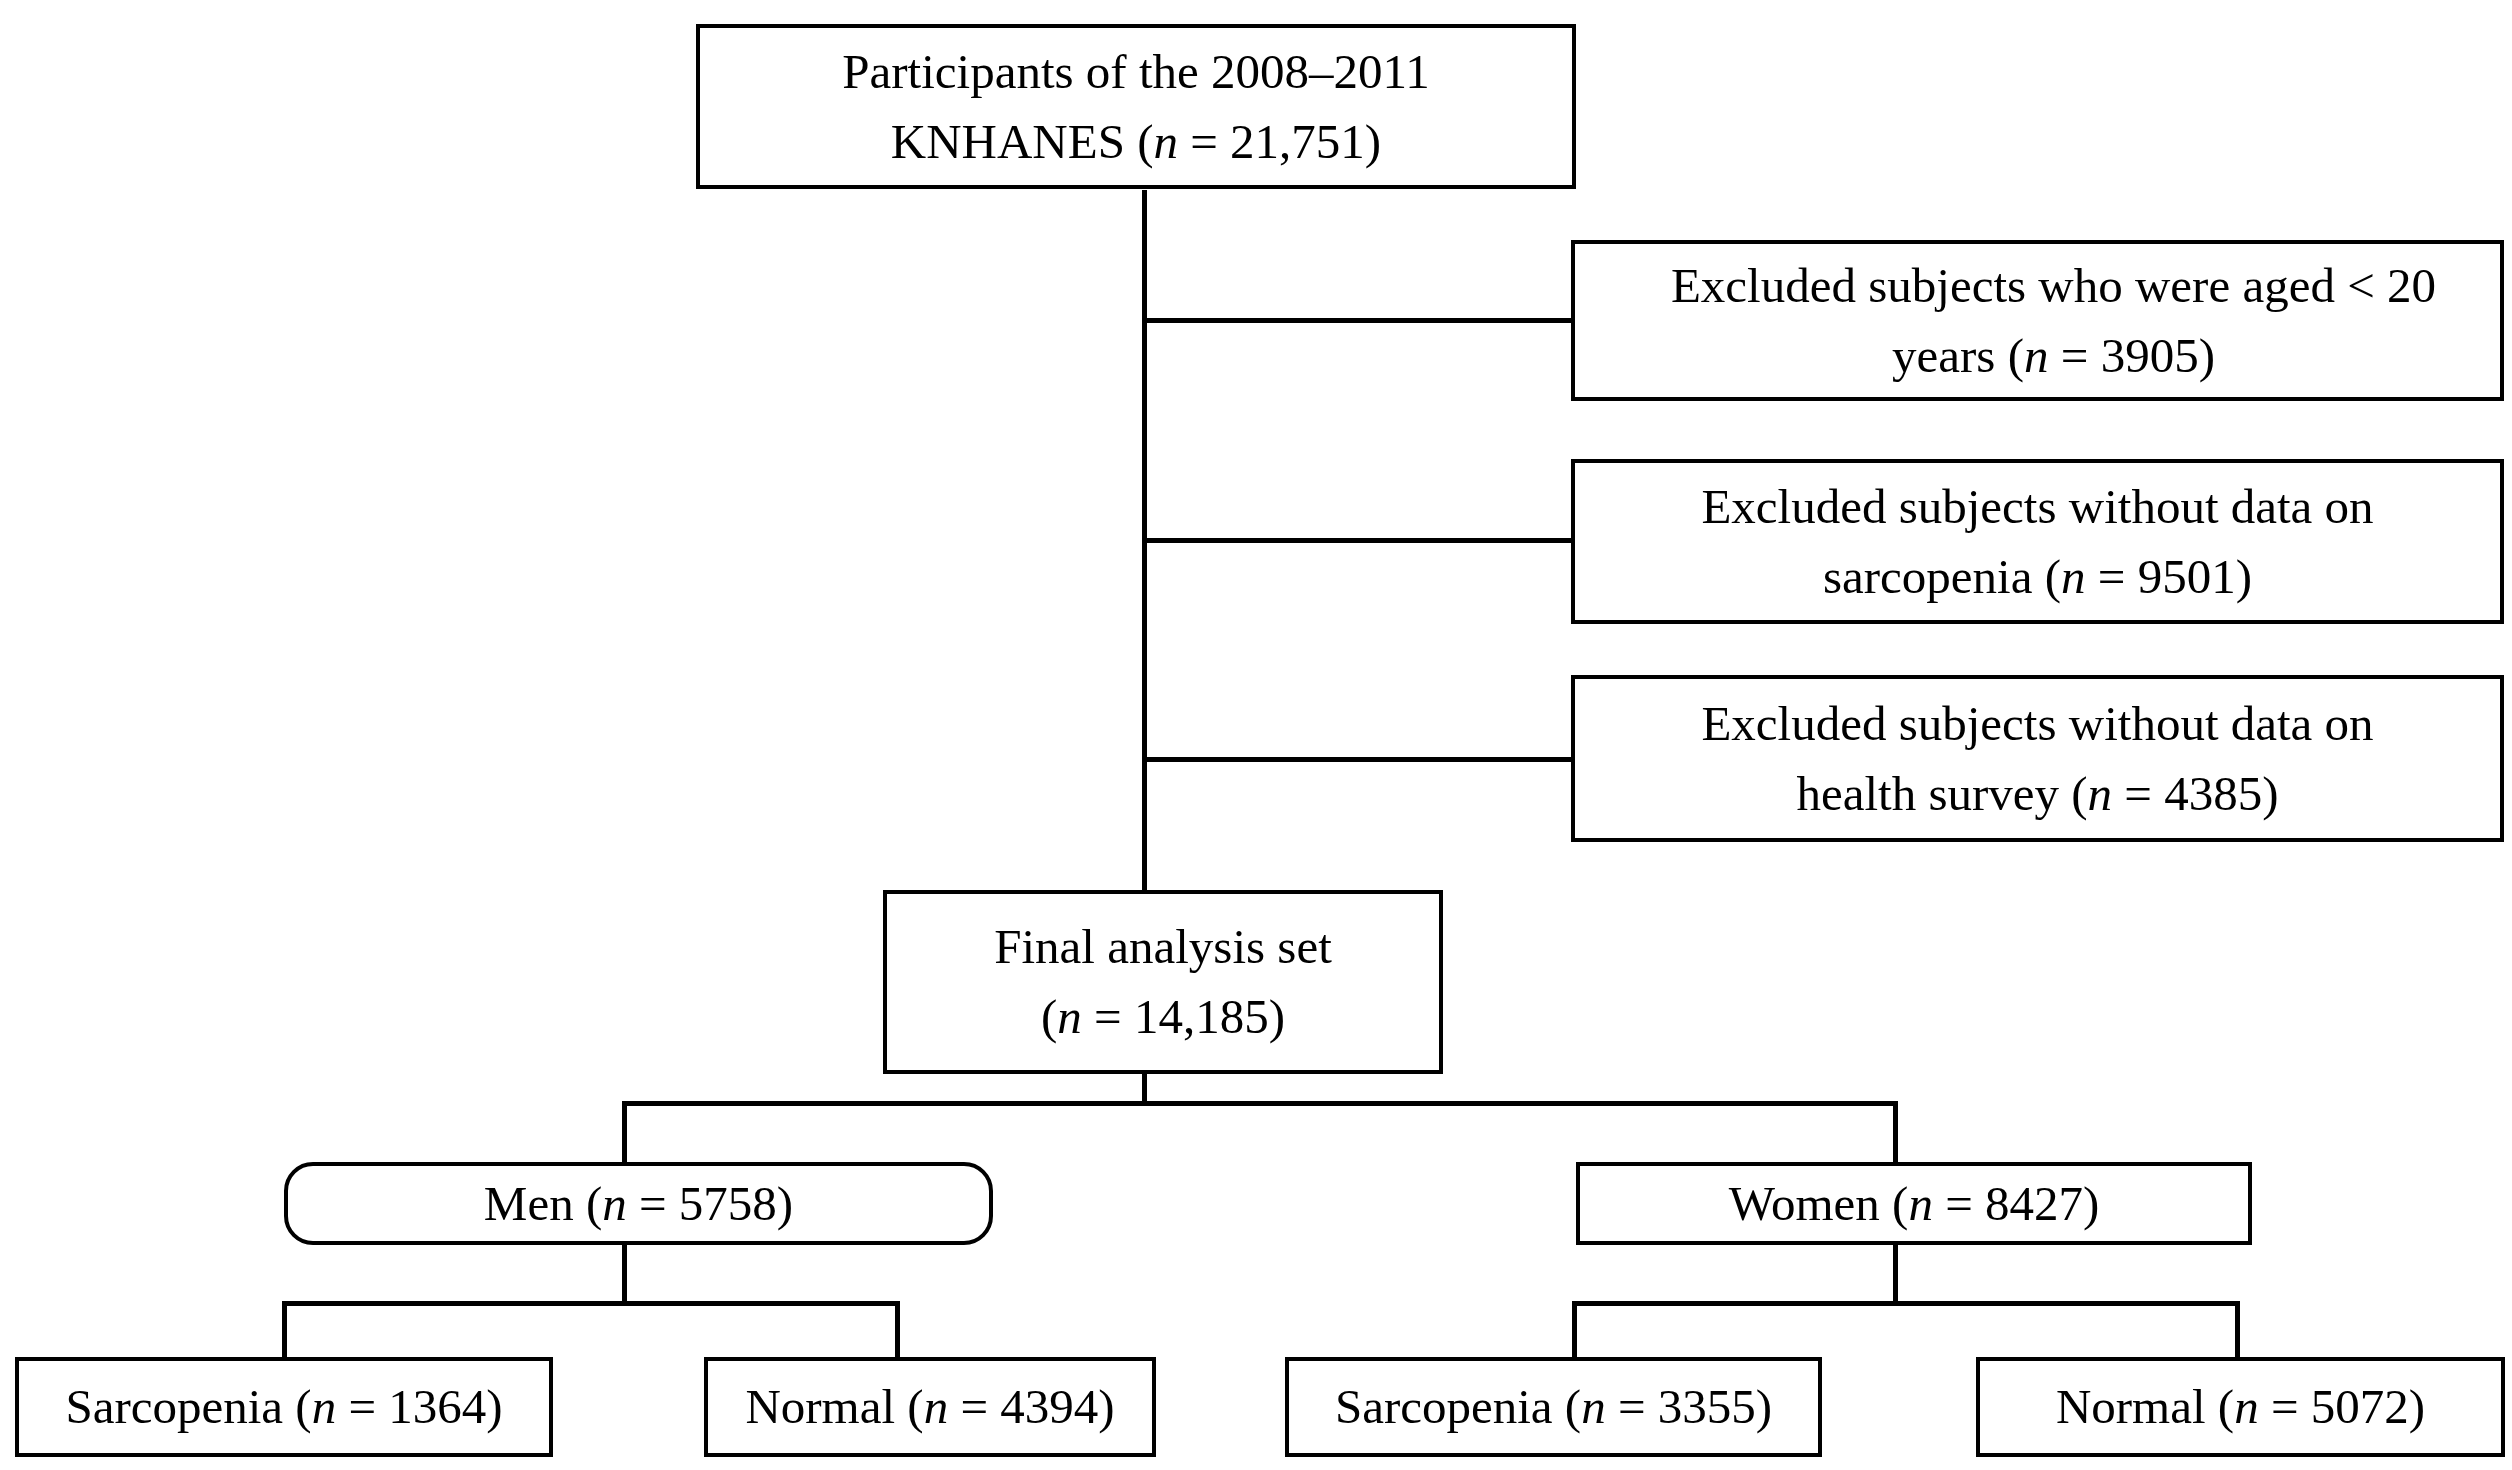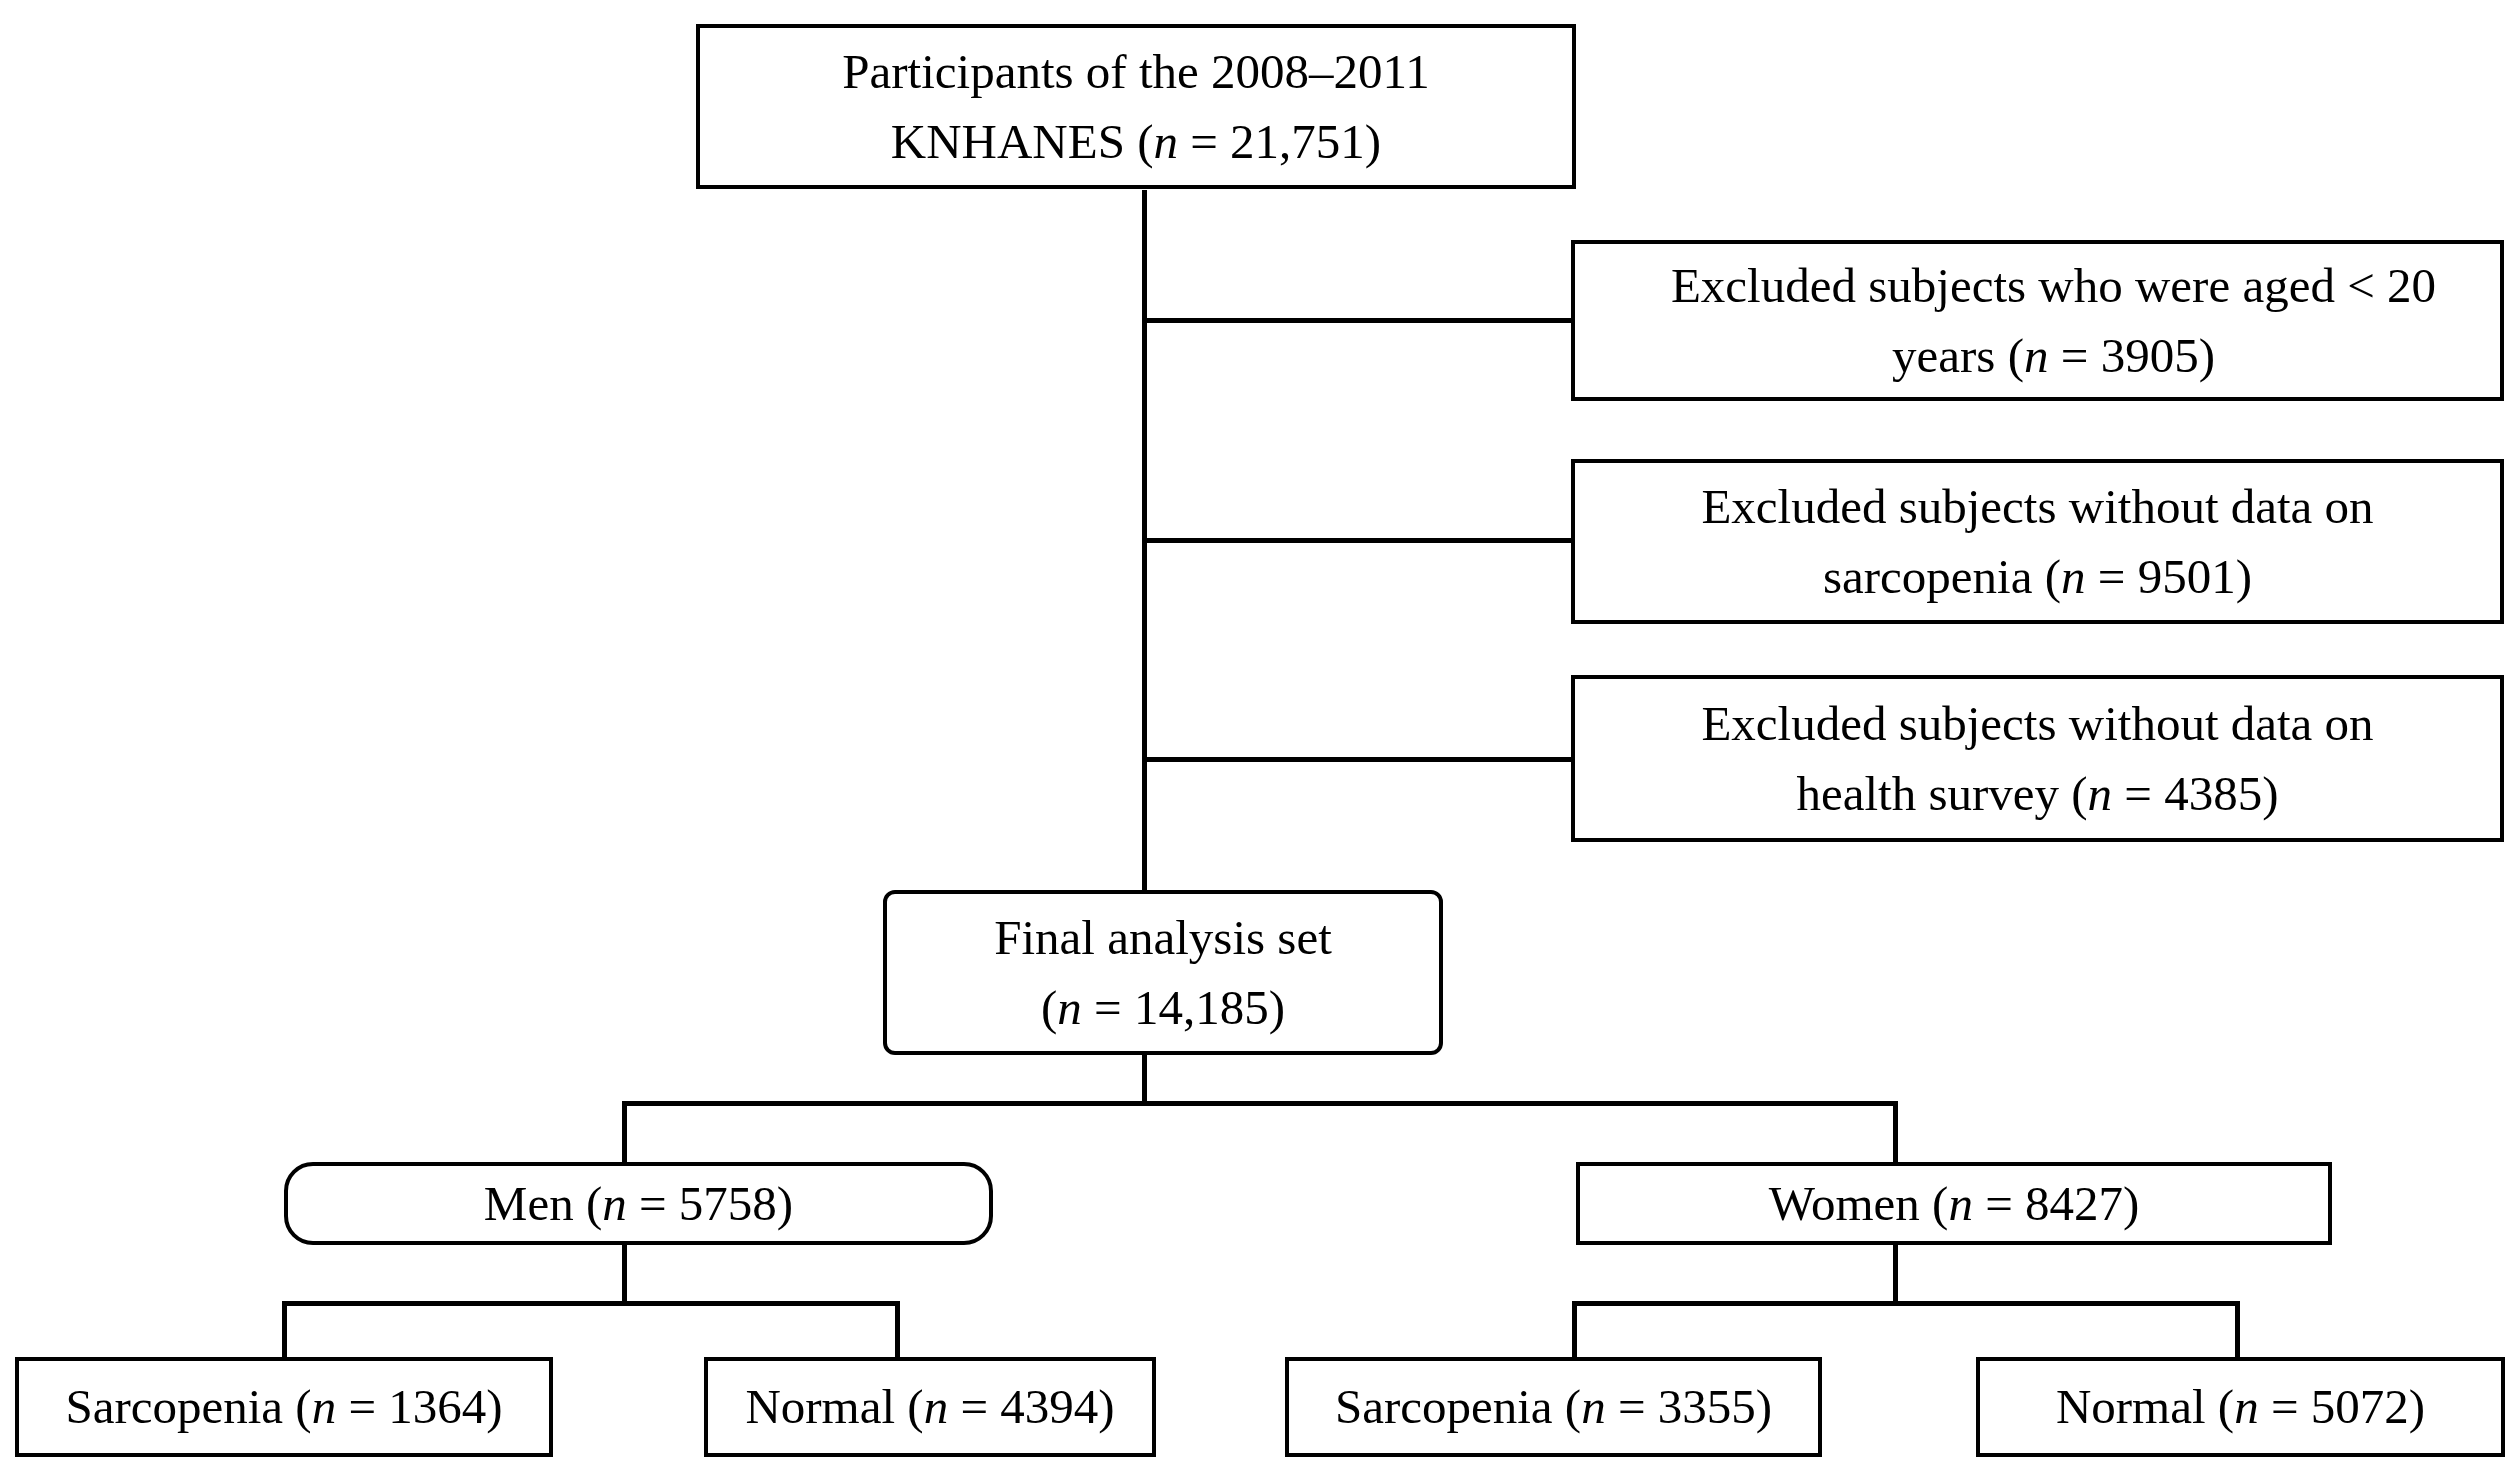--- a/index.html
+++ b/index.html
@@ -71,30 +71,30 @@
   <div class="box" style="left:1571px; top:459px; width:933px; height:165px;">
     <div class="line"><span>Excluded subjects without data on</span></div>
     <div class="line"><span>sarcopenia (</span><span class="it">n</span><span> = 9501)</span></div>
   </div>
 
   <div class="box" style="left:1571px; top:675px; width:933px; height:167px;">
     <div class="line"><span>Excluded subjects without data on</span></div>
     <div class="line"><span>health survey (</span><span class="it">n</span><span> = 4385)</span></div>
   </div>
 
-  <div class="box" style="left:883px; top:890px; width:560px; height:165px;border-radius:12px;">
+  <div class="box" style="left:883px; top:890px; width:560px; height:184px;">
     <div class="line"><span>Final analysis set</span></div>
     <div class="line"><span>(</span><span class="it">n</span><span> = 14,185)</span></div>
   </div>
 
   <div class="box" style="left:284px; top:1162px; width:709px; height:83px;border-radius:29px;">
     <div class="line"><span>Men (</span><span class="it">n</span><span> = 5758)</span></div>
   </div>
 
-  <div class="box" style="left:1576px; top:1162px; width:756px; height:83px;">
+  <div class="box" style="left:1576px; top:1162px; width:676px; height:83px;">
     <div class="line"><span>Women (</span><span class="it">n</span><span> = 8427)</span></div>
   </div>
 
   <div class="box" style="left:15px; top:1357px; width:538px; height:100px;">
     <div class="line"><span>Sarcopenia (</span><span class="it">n</span><span> = 1364)</span></div>
   </div>
 
   <div class="box" style="left:704px; top:1357px; width:452px; height:100px;">
     <div class="line"><span>Normal (</span><span class="it">n</span><span> = 4394)</span></div>
   </div>

